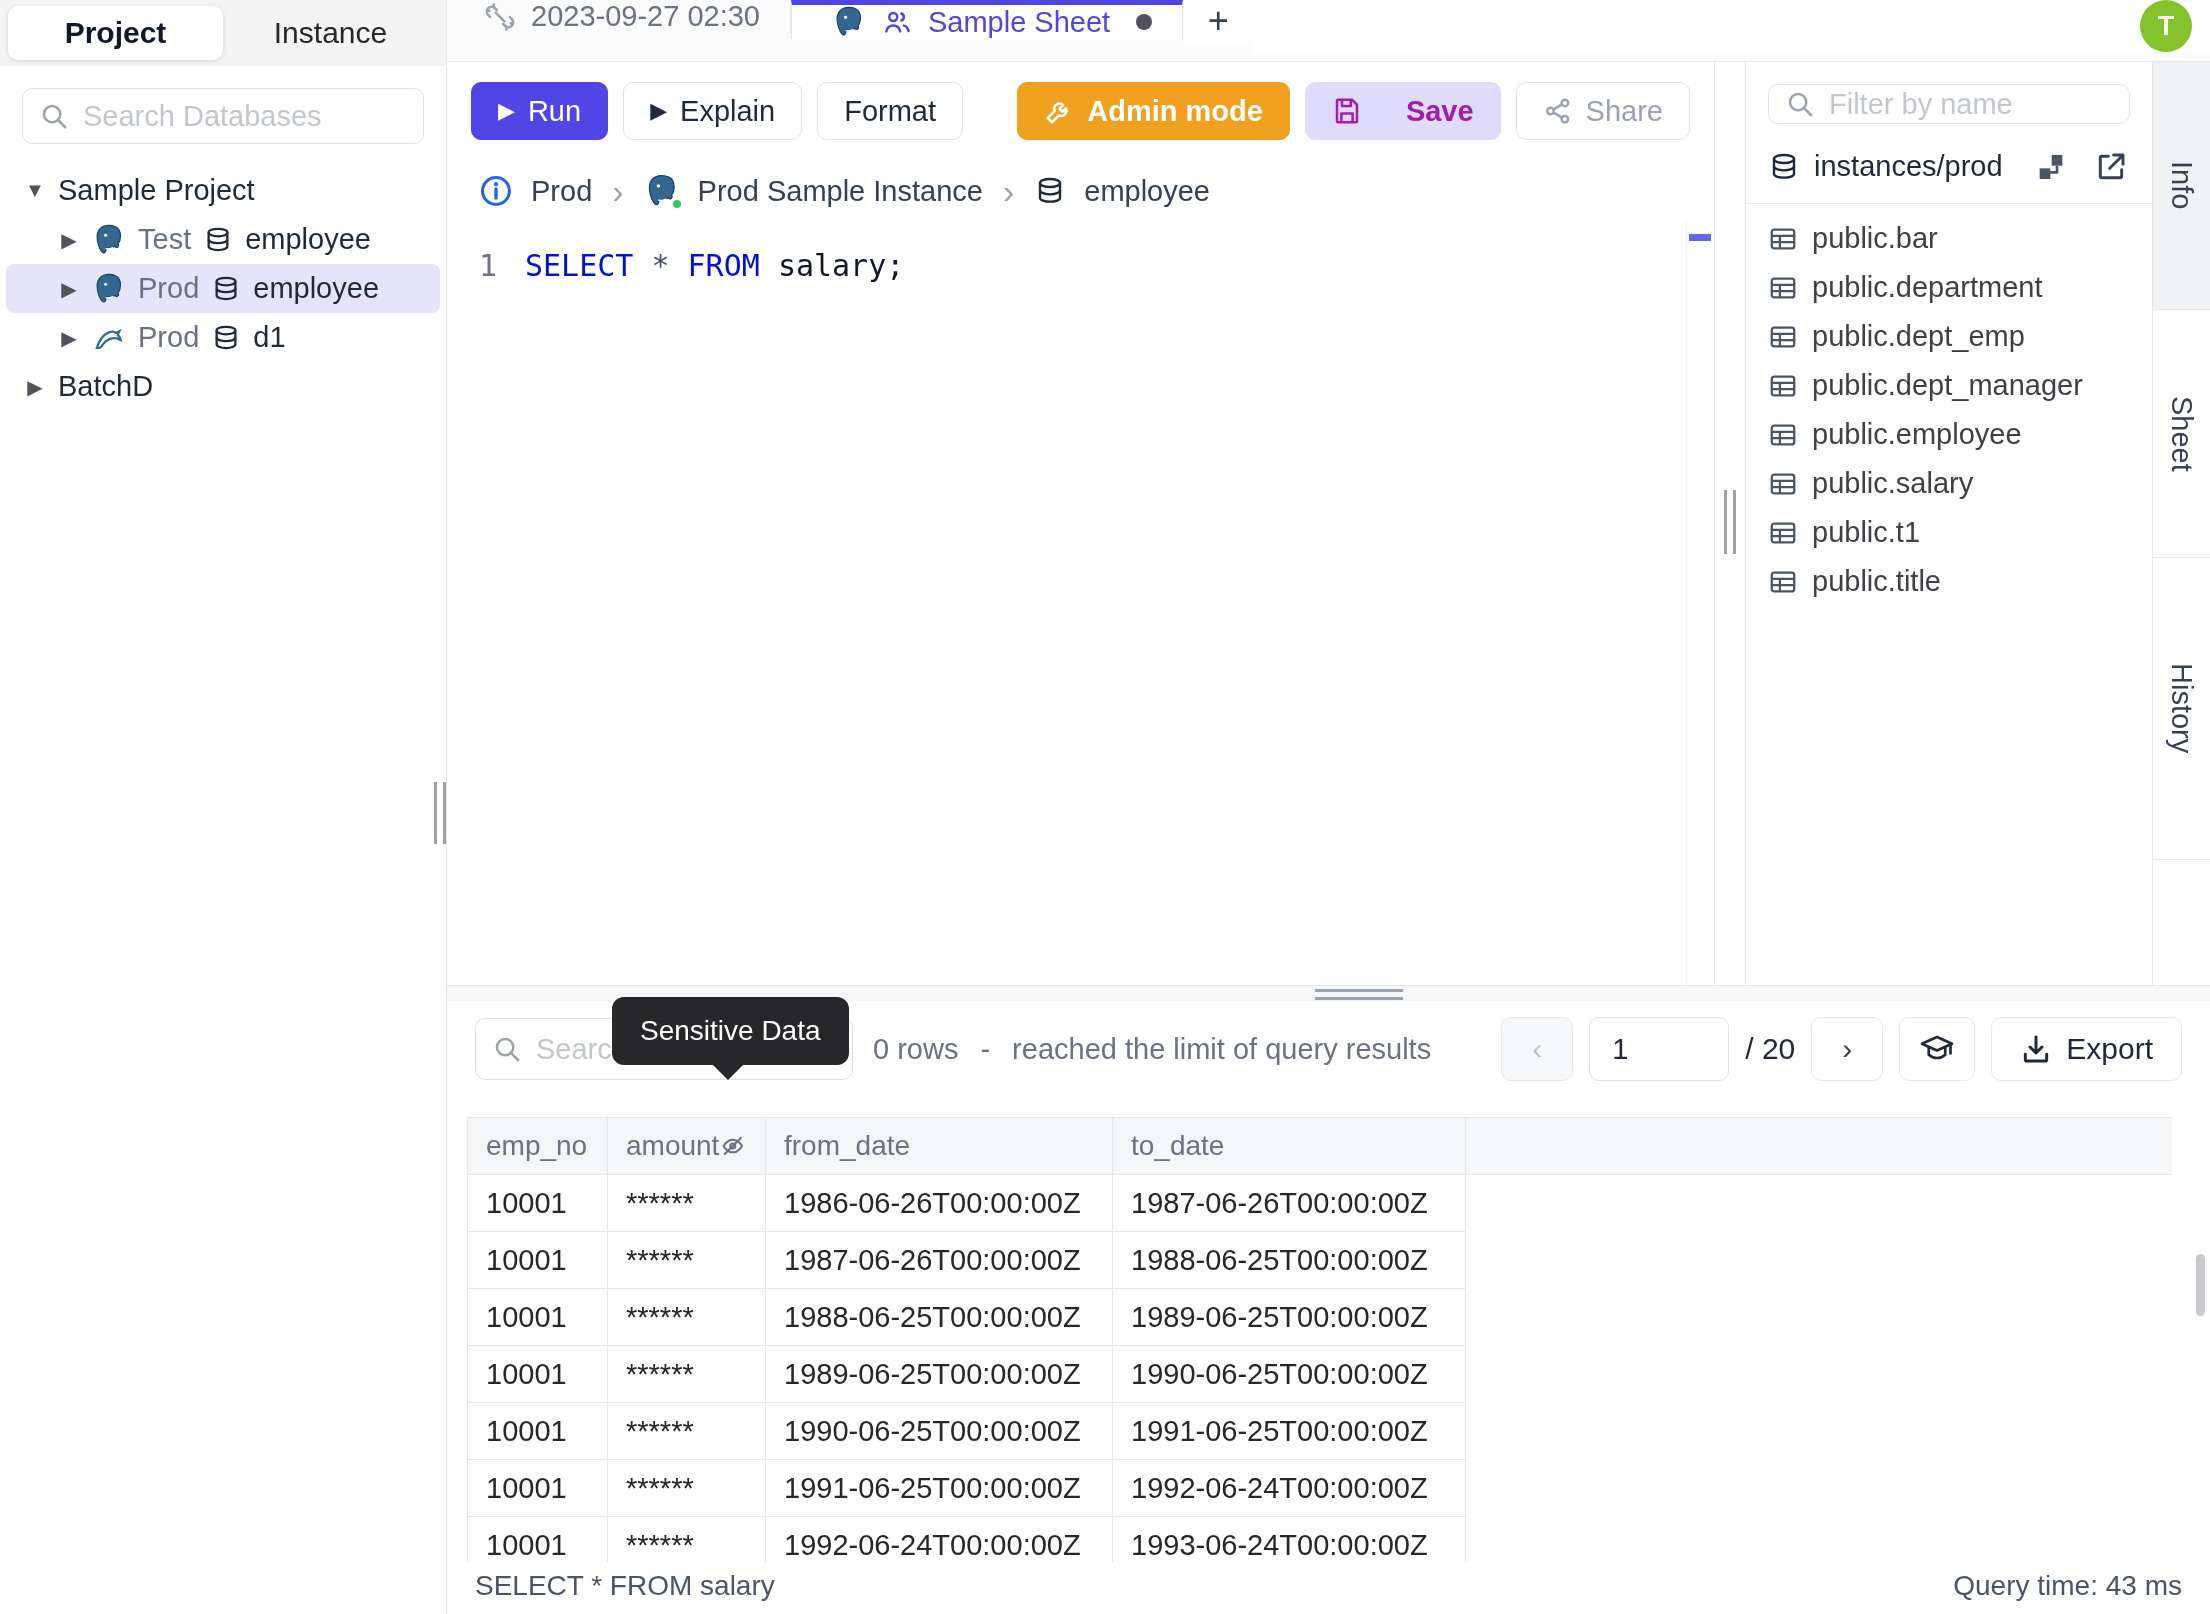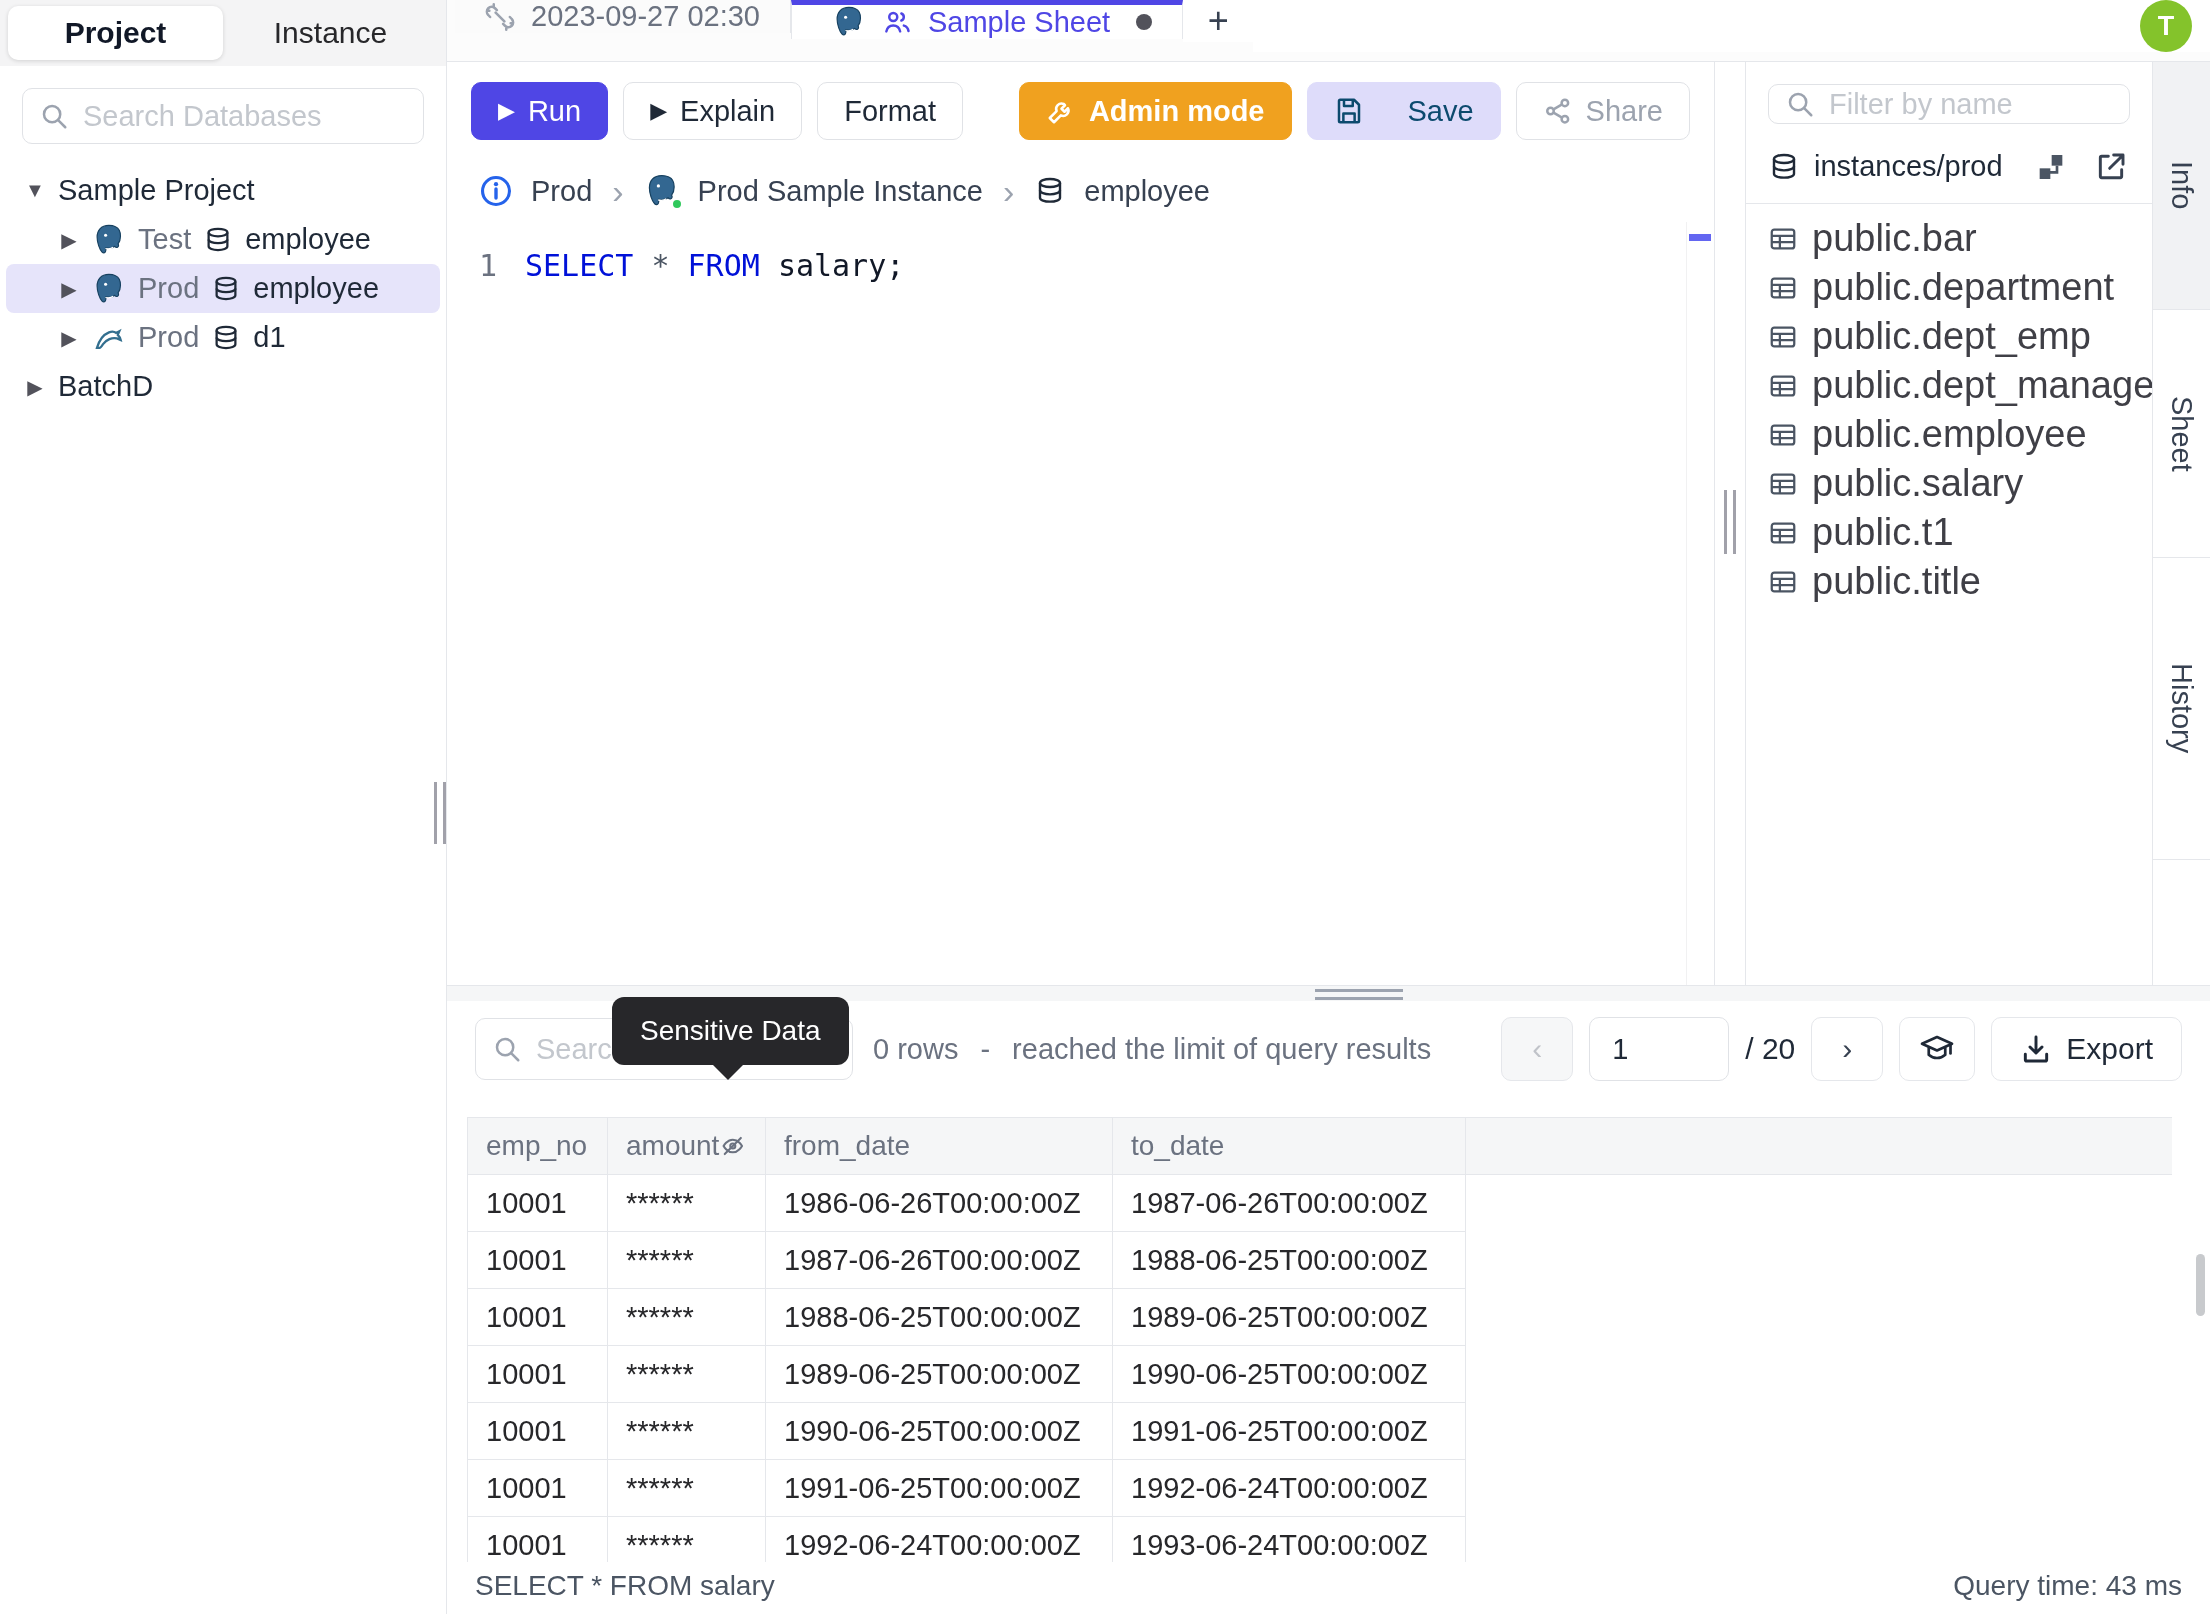--- a/index.html
+++ b/index.html
@@ -38,21 +38,21 @@
   .topbar-rest { flex:1; background:#fff; display:flex; align-items:center; justify-content:flex-end; padding-right:18px; }
   .avatar { width:52px; height:52px; border-radius:50%; background:#84c32b; color:#fff; font-weight:700; font-size:27px; display:flex; align-items:center; justify-content:center; cursor:pointer; }
 
   .middle { flex:1; display:flex; min-height:0; }
   .editor-col { flex:1; display:flex; flex-direction:column; min-width:0; border-right:1px solid #e5e7eb; position:relative; background:#fff; }
   .toolbar { height:98px; display:flex; align-items:center; padding:0 24px; gap:15px; flex:none; }
   .btn { height:58px; display:inline-flex; align-items:center; gap:13px; padding:0 26px; border-radius:10px; border:1px solid #e0e2e6; background:#fff; font-size:29px; color:#1f2937; cursor:pointer; font-family:inherit; }
   .btn .tri { font-size:22px; }
   .btn-run { background:#4f46e5; border-color:#4f46e5; color:#fff; font-weight:500; }
   .btn-admin { background:#f0a11f; border-color:#f0a11f; color:#fff; font-weight:600; }
-  .btn-save { background:#dedcfa; border-color:#dedcfa; color:#0c4a6e; font-weight:400;gap:44px; }
+  .btn-save { background:#dedcfa; border-color:#dedcfa; color:#a21caf; font-weight:700;gap:44px; }
   .btn-share { color:#9ca3af; }
   .tb-spacer { flex:1; }
 
   .breadcrumb { height:62px; display:flex; align-items:center; gap:18px; padding:0 32px; font-size:29px; color:#374151; flex:none; }
   .crumb-sep { color:#9ca3af; font-size:34px; line-height:1; padding:0 2px; }
   .inst-ic { position:relative; width:36px; height:36px; }
   .status-dot { position:absolute; right:-4px; bottom:-2px; width:14px; height:14px; border-radius:50%; background:#30c95c; border:3px solid #fff; }
 
   .editor { flex:1; position:relative; font-family:"DejaVu Sans Mono","Liberation Mono",monospace; font-size:30px; padding-top:26px; overflow:hidden; }
   .code-line { display:flex; }
@@ -69,21 +69,21 @@
 
   
   .schema-panel { width:407px; flex:none; border-left:1px solid #e5e7eb; background:#fff; padding:22px 0 0; display:flex; flex-direction:column; }
   .filter-box { margin:0 22px; height:40px; border:1px solid #e0e2e6; border-radius:10px; display:flex; align-items:center; padding:0 16px; gap:14px; }
   .filter-box input { border:none; outline:none; font-size:29px; width:100%; font-family:inherit; color:#374151; }
   .filter-box input::placeholder { color:#c3c7cd; }
   .schema-head { display:flex; align-items:center; gap:14px; padding:26px 22px 20px; border-bottom:1px solid #e5e7eb; }
   .schema-path { font-size:29px; color:#1f2937; margin-right:4px; }
   .schema-head .hicon { width:32px; height:32px; margin-left:14px; cursor:pointer; flex:none; }
   .tbl-list { padding:10px 0; }
-  .tbl-item { display:flex; align-items:center; gap:14px; height:49px; padding:0 22px; font-size:38px; color:#3f3f46; cursor:pointer; }
+  .tbl-item { display:flex; align-items:center; gap:14px; height:49px; padding:0 22px; font-size:29px; color:#3f3f46; cursor:pointer; }
 
   
   .vstrip { width:58px; flex:none; border-left:1px solid #e5e7eb; background:#fff; display:flex; flex-direction:column; }
   .vtab { writing-mode:vertical-rl; display:flex; align-items:center; justify-content:center; font-size:29px; color:#374151; border-bottom:1px solid #e5e7eb; cursor:pointer; }
   .vtab-info { height:248px; background:#f1f2f4; }
   .vtab-sheet { height:248px; }
   .vtab-history { height:302px; }
 
   
   .results { height:629px; flex:none; border-top:1px solid #e5e7eb; display:flex; flex-direction:column; background:#fff; position:relative; }

